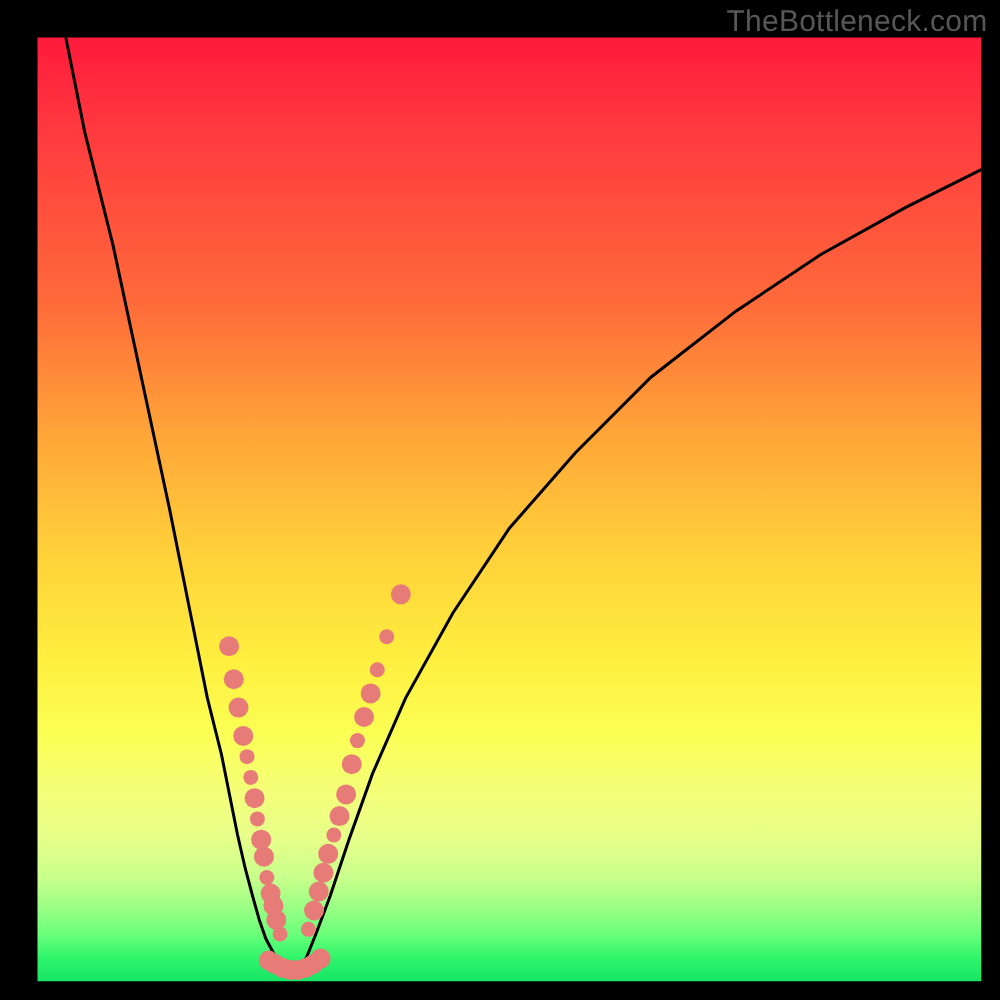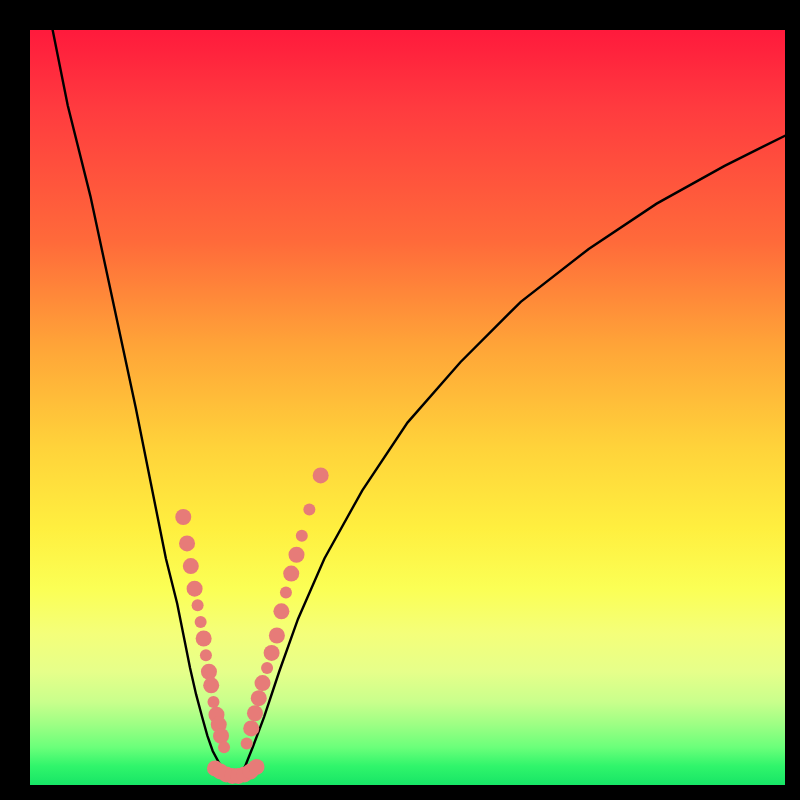--- a/index.html
+++ b/index.html
@@ -105,13 +105,14 @@
         <circle cx="246.89" cy="605.51" r="8" fill="#e77b78"></circle>
         <circle cx="251.41" cy="581.35" r="8" fill="#e77b78"></circle>
         <circle cx="255.94" cy="562.48" r="6" fill="#e77b78"></circle>
         <circle cx="261.23" cy="543.60" r="8" fill="#e77b78"></circle>
         <circle cx="266.51" cy="524.73" r="8" fill="#e77b78"></circle>
         <circle cx="271.80" cy="505.85" r="6" fill="#e77b78"></circle>
         <circle cx="279.35" cy="479.43" r="6" fill="#e77b78"></circle>
         <circle cx="290.68" cy="445.45" r="8" fill="#e77b78"></circle>
       </g>
   </svg>
+  <div class="watermark">TheBottleneck.com</div>
 </div>
 
 </body></html>

